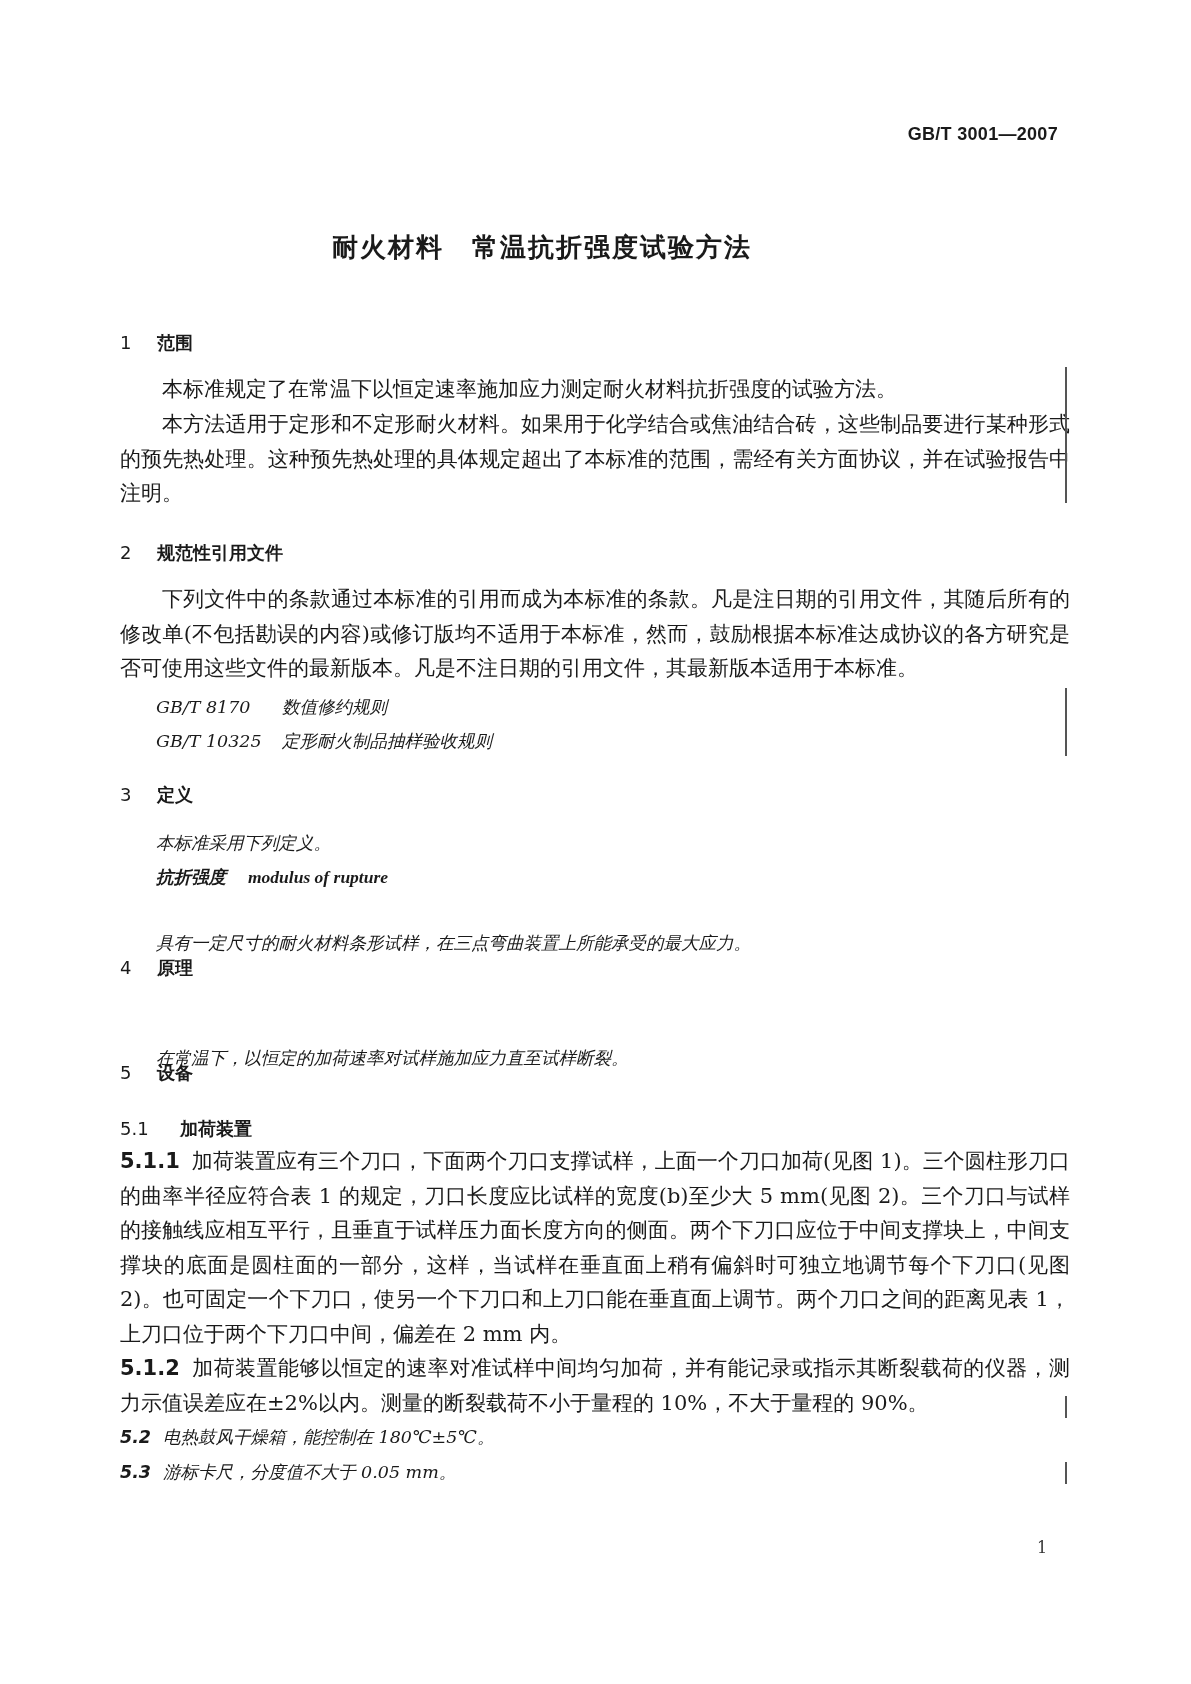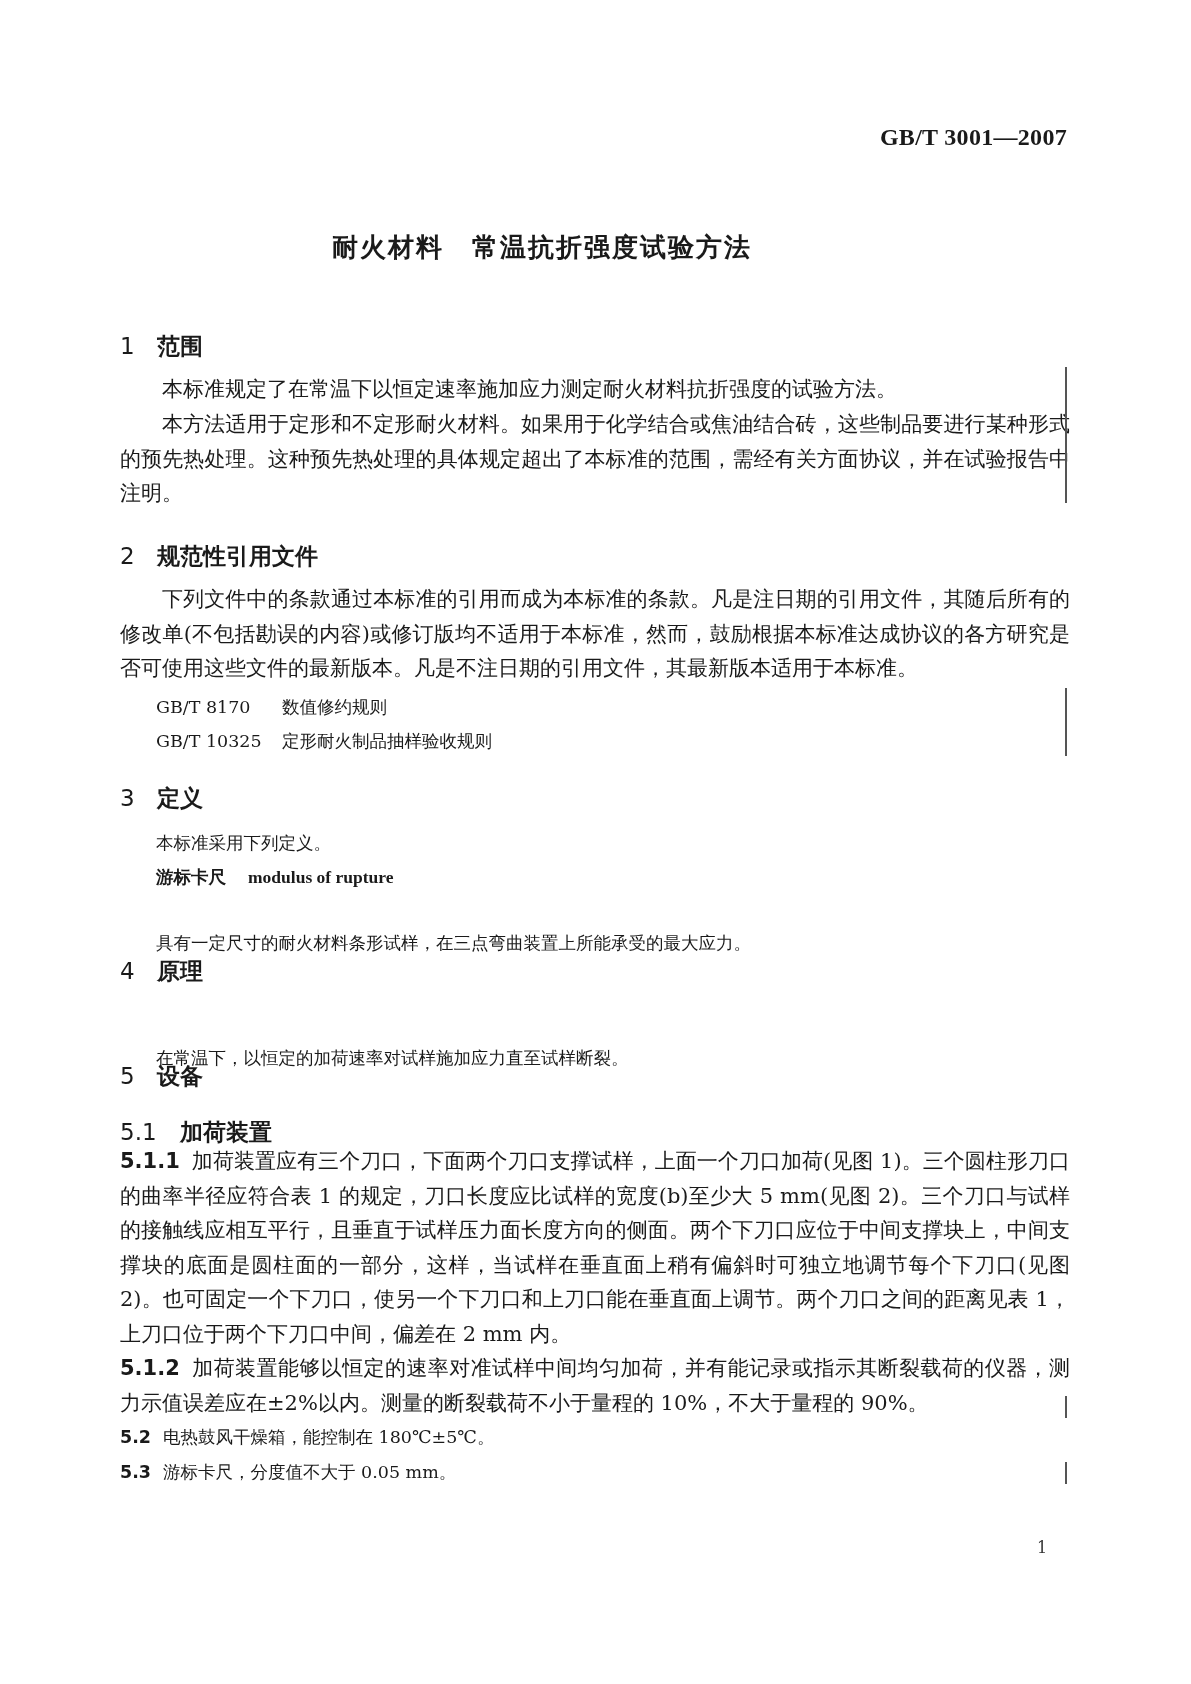--- a/index.html
+++ b/index.html
@@ -1,30 +1,30 @@
 <!DOCTYPE html>
 <html><head>
 <meta charset="utf-8">
 <style>
   html, body { margin: 0; padding: 0; background: #ffffff; }
   body { width: 1191px; height: 1684px; position: relative; overflow: hidden;
          font-family: "DejaVu Serif", "Liberation Serif", serif; color: #1a1a1a; }
   .abs { position: absolute; white-space: nowrap; }
-  .std-no { top: 124px; right: 124px; font-family: Liberation Serif, serif;
-            font-weight: bold; font-size: 24px; letter-spacing: 0.3px; }
+  .std-no { top: 124px; right: 133px; font-family: Liberation Sans, sans-serif;
+            font-weight: bold; font-size: 18px; letter-spacing: 0.3px; }
   .title { top: 230px; left: 0; width: 1084px; text-align: center;
            font-family: "DejaVu Sans", "Liberation Sans", sans-serif; font-weight: bold;
            font-size: 26px; letter-spacing: 2px; word-spacing: 20px; }
   .h1 { left: 120px; font-family: "DejaVu Sans", "Liberation Sans", sans-serif;
-        font-weight: bold; font-size: 23px; }
+        font-weight: bold; font-size: 18px; }
   .h1 .num { display: inline-block; width: 37px; font-weight: normal; }
   .p { left: 120px; width: 950px; font-size: 21px; line-height: 34.5px;
        white-space: normal; text-align: justify; text-indent: 2em; }
   .p.noindent { text-indent: 0; }
-  .line { left: 120px; font-size: 17.5px; line-height: 34.5px; }
+  .line { left: 120px; font-size: 17.5px; line-height: 34.5px; font-style: italic; }
   .line.ind { left: 156px; }
   .clause { font-family: "DejaVu Sans", "Liberation Sans", sans-serif; font-weight: bold; margin-right: 12px; }
   .ref-code { display: inline-block; min-width: 126px; }
   .term-zh { font-family: "DejaVu Sans", "Liberation Sans", sans-serif; font-weight: bold; margin-right: 22px; }
   .term-en { font-family: "Liberation Serif", serif; font-weight: bold; }
   .bar { position: absolute; left: 1065px; width: 2px; background: #555; }
   .pageno { top: 1538px; left: 1037px; font-size: 16px; color: #333; }
 </style>
 </head>
 <body>
@@ -49,21 +49,21 @@
 <div class="abs line ind" style="top:724px">
   <span class="ref-code">GB/T 10325</span><span>定形耐火制品抽样验收规则</span>
 </div>
 <div class="bar" style="top:688px;height:68px"></div>
 
 <div class="abs h1" style="top:783px">
   <span class="num">3</span><span>定义</span>
 </div>
 <div class="abs line ind" style="top:826px">本标准采用下列定义。</div>
 <div class="abs line ind" style="top:860px">
-  <span class="term-zh">游标卡尺</span><span class="term-en">modulus of rupture</span>
+  <span class="term-zh">抗折强度</span><span class="term-en">modulus of rupture</span>
 </div>
 <div class="abs line ind" style="top:926px">具有一定尺寸的耐火材料条形试样，在三点弯曲装置上所能承受的最大应力。</div>
 
 <div class="abs h1" style="top:956px">
   <span class="num">4</span><span>原理</span>
 </div>
 <div class="abs line ind" style="top:1041px">在常温下，以恒定的加荷速率对试样施加应力直至试样断裂。</div>
 
 <div class="abs h1" style="top:1061px">
   <span class="num">5</span><span>设备</span>

